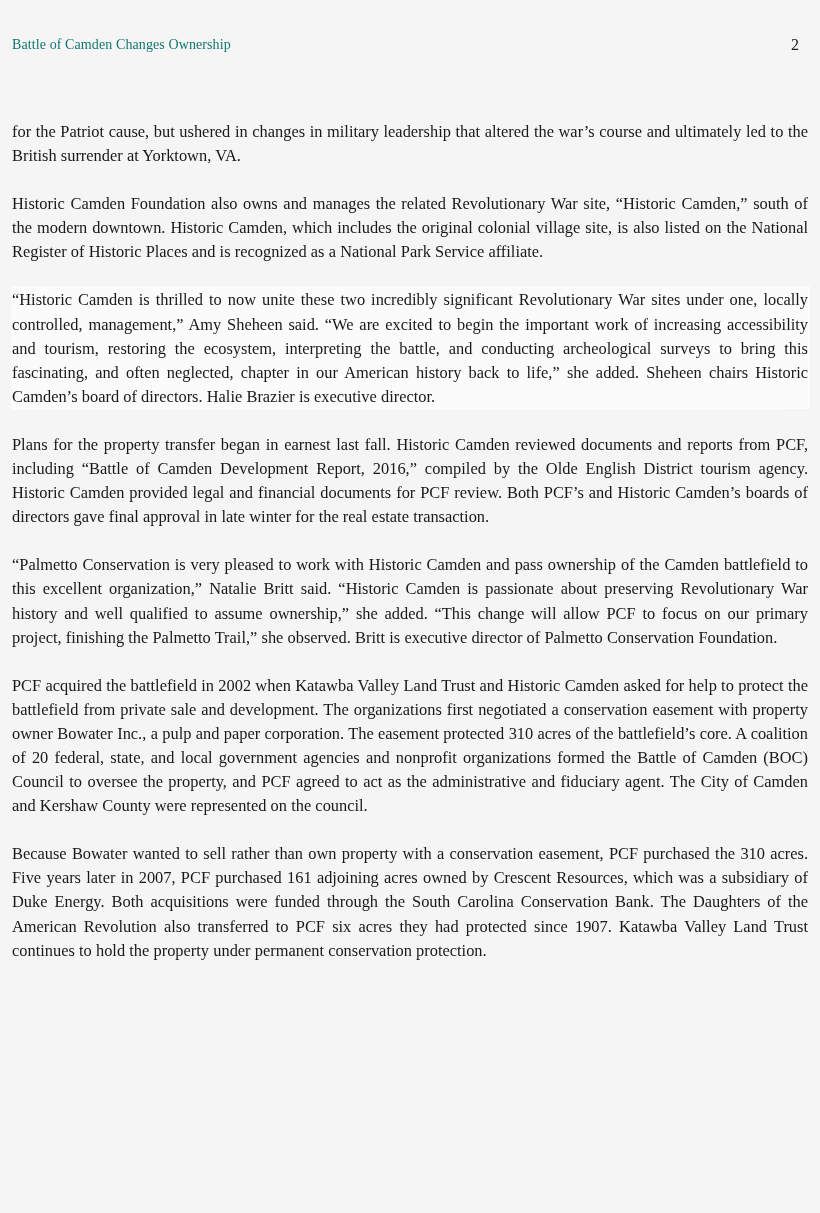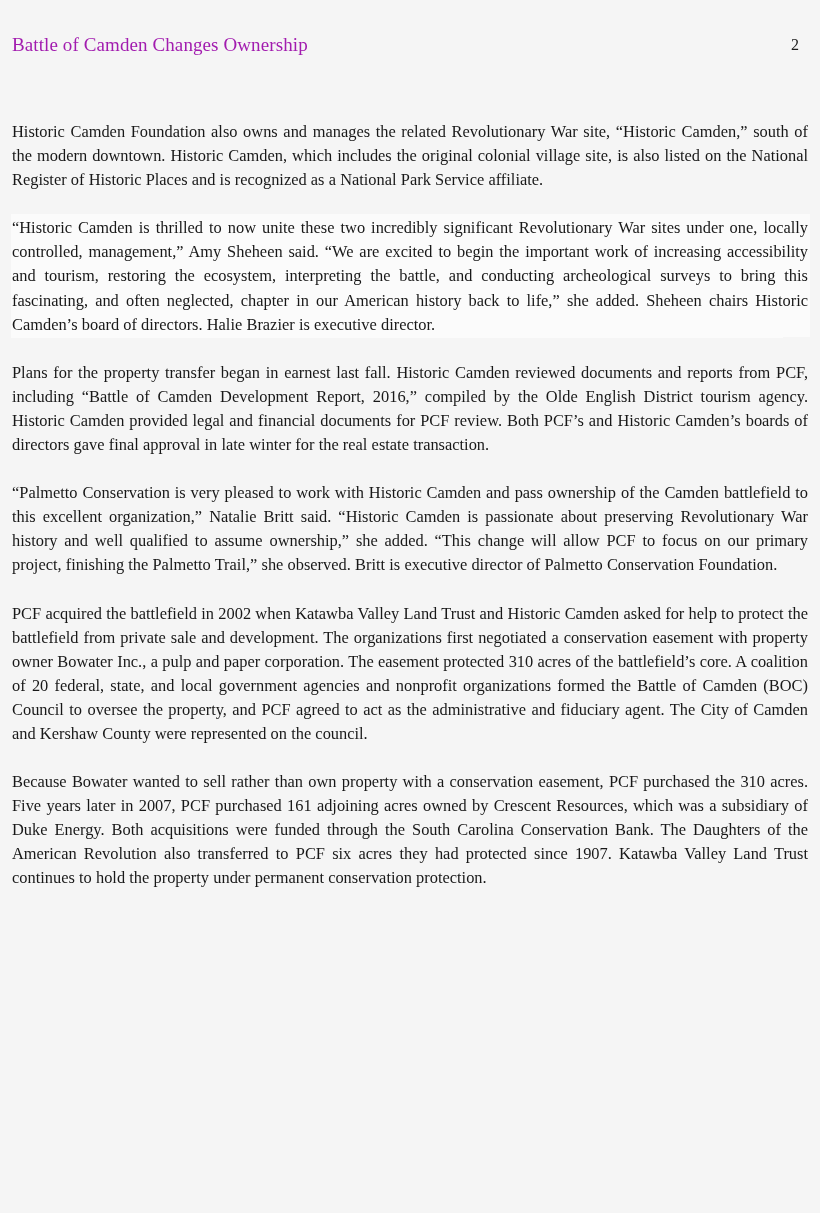--- a/index.html
+++ b/index.html
@@ -27,24 +27,24 @@
   .running-header {
     position: relative;
     height: 62px;
     display: flex;
     align-items: flex-start;
     justify-content: space-between;
     padding-top: 36px;
     box-sizing: border-box;
   }
   .header-title {
-    font-size: 19px;
+    font-size: 14px;
     line-height: 18px;
     letter-spacing: 0.1px;
-    color: #a21caf;
+    color: #0f766e;
     white-space: nowrap;
   }
   .header-pageno {
     font-size: 16px;
     line-height: 18px;
     color: #1c1c1c;
     padding-right: 9px;
   }
 
   
@@ -104,20 +104,23 @@
 
 <div class="page">
 
   <div class="running-header">
     <div class="header-title">Battle of Camden Changes Ownership</div>
     <div class="header-pageno">2</div>
   </div>
 
   <div class="body-copy">
 
+    <p class="para no-justify-last">
+      <span class="para-text">for the Patriot cause, but ushered in changes in military leadership that altered the war’s course and ultimately led to the British surrender at Yorktown, VA.</span>
+    </p>
 
     <p class="para no-justify-last">
       <span class="para-text">Historic Camden Foundation also owns and manages the related Revolutionary War site, “Historic Camden,” south of the modern downtown. Historic Camden, which includes the original colonial village site, is also listed on the National Register of Historic Places and is recognized as a National Park Service affiliate.</span>
     </p>
 
     <p class="para highlighted no-justify-last">
       <span class="hl-bg"></span>
       <span class="hl-bg-last"></span>
       <span class="para-text">“Historic Camden is thrilled to now unite these two incredibly significant Revolutionary War sites under one, locally controlled, management,” Amy Sheheen said. “We are excited to begin the important work of increasing accessibility and tourism, restoring the ecosystem, interpreting the battle, and conducting archeological surveys to bring this fascinating, and often neglected, chapter in our American history back to life,” she added. Sheheen chairs Historic Camden’s board of directors. Halie Brazier is executive director.</span>
     </p>

